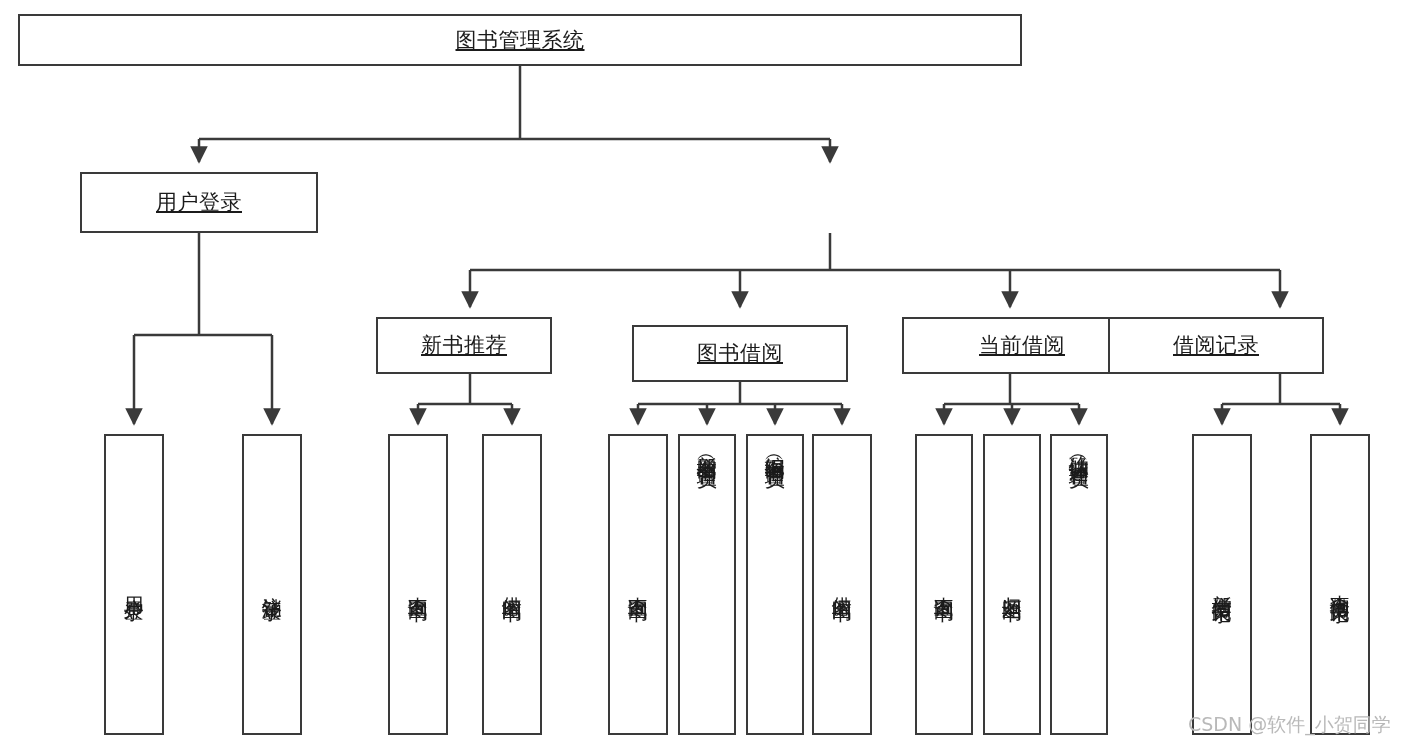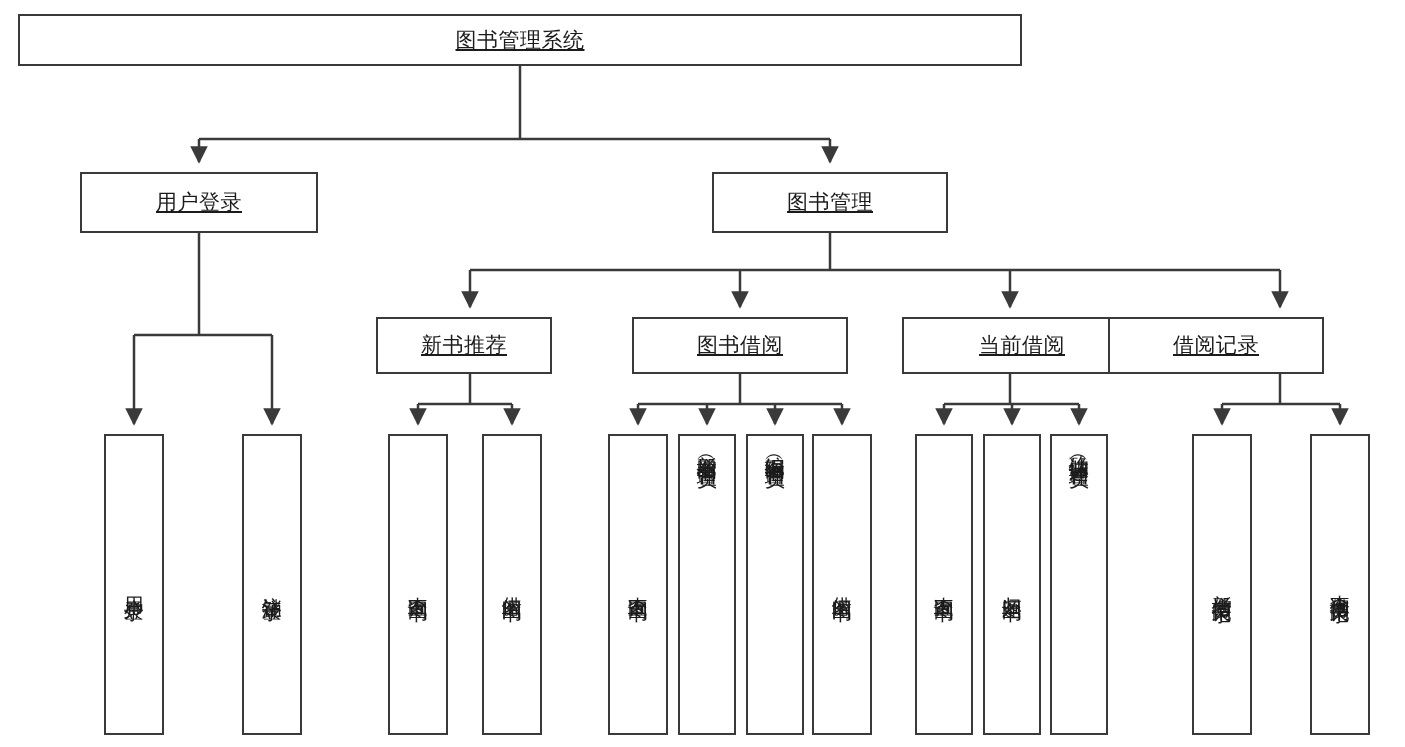--- a/index.html
+++ b/index.html
@@ -126,28 +126,25 @@
       </g>
   </svg>
 
   <div class="node horiz" style="left: 18px; top: 14px; width: 1004px; height: 52px;">
     <span class="node-label">图书管理系统</span>
   </div>
 
   <div class="node horiz" style="left: 80px; top: 172px; width: 238px; height: 61px;">
     <span class="node-label">用户登录</span>
   </div>
-  <div class="node horiz" style="left: 712px; top: 172px; width: 236px; height: 61px;">
-    <span class="node-label">图书管理</span>
-  </div>
 
   <div class="node horiz" style="left: 376px; top: 317px; width: 176px; height: 57px;">
     <span class="node-label">新书推荐</span>
   </div>
-  <div class="node horiz" style="left: 632px; top: 317px; width: 216px; height: 57px; align-items: center;">
+  <div class="node horiz" style="left: 632px; top: 325px; width: 216px; height: 57px; align-items: center;">
     <span class="node-label">图书借阅</span>
   </div>
   <div class="node horiz" style="left: 902px; top: 317px; width: 240px; height: 57px;">
     <span class="node-label">当前借阅</span>
   </div>
   <div class="node horiz" style="left: 1108px; top: 317px; width: 216px; height: 57px;">
     <span class="node-label">借阅记录</span>
   </div>
 
   <div id="leaf-layer">
@@ -185,13 +182,14 @@
         <span class="node-label">确认归还（管理员）</span>
       </div>
       <div class="node vert center" style="left: 1192px; top: 434px; width: 60px; height: 301px;">
         <span class="node-label">新增借阅记录</span>
       </div>
       <div class="node vert center" style="left: 1310px; top: 434px; width: 60px; height: 301px;">
         <span class="node-label">查询借阅记录</span>
       </div>
     </div>
 
+  <div id="watermark">CSDN @软件_小贺同学</div>
 </div>
 
 </body></html>

